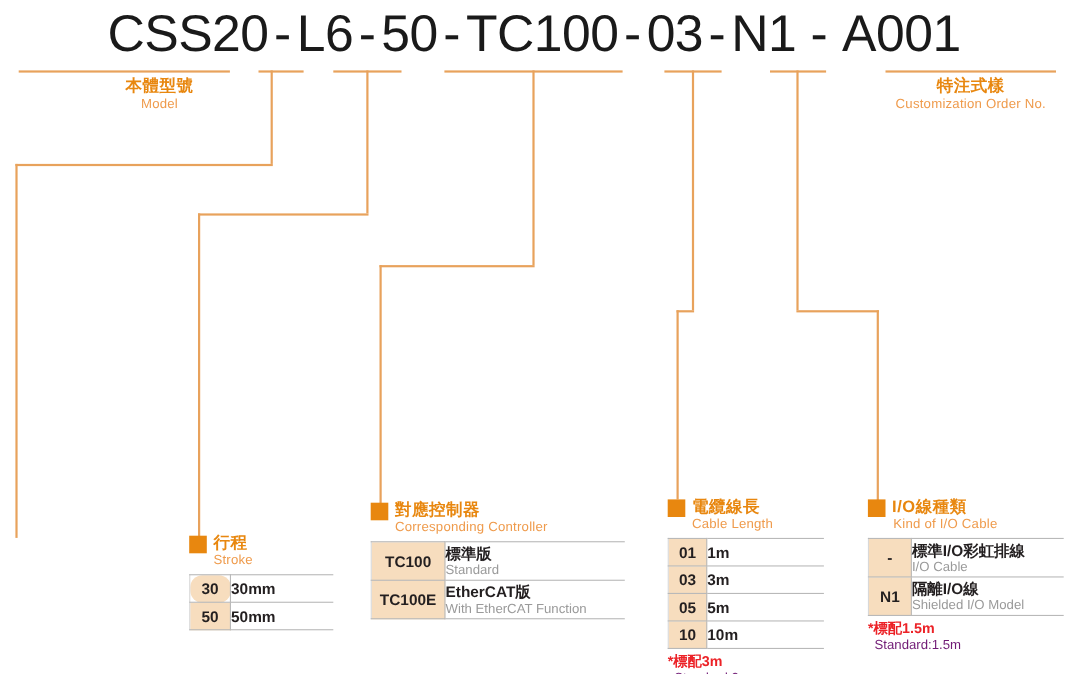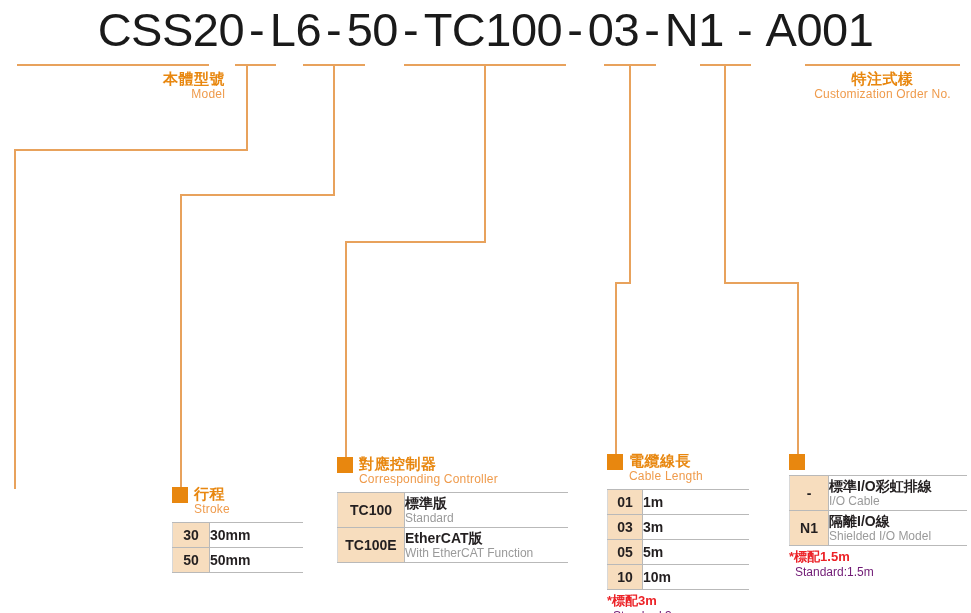--- a/index.html
+++ b/index.html
@@ -144,21 +144,21 @@
   <div class="vline" style="left:345px; top:241px; height:218px;"></div>
 
   <div class="vline" style="left:629px; top:64px;  height:218px;"></div>
   <div class="hline" style="left:615px; top:282px; width:16px;"></div>
   <div class="vline" style="left:615px; top:282px; height:172px;"></div>
 
   <div class="vline" style="left:724px; top:64px;  height:218px;"></div>
   <div class="hline" style="left:724px; top:282px; width:75px;"></div>
   <div class="vline" style="left:797px; top:282px; height:174px;"></div>
 
-  <div class="grp" style="left:45px;top:70px;width:180px;text-align:right;">
+  <div class="grp" style="left:55px;top:70px;width:180px;text-align:center;">
     <div class="tt-cn">本體型號</div>
     <div class="tt-en">Model</div>
   </div>
 
   <div class="grp" style="left:800px;top:70px;width:165px;text-align:center;">
     <div class="tt-cn">特注式樣</div>
     <div class="tt-en">Customization Order No.</div>
   </div>
 
 
@@ -166,21 +166,21 @@
     <div class="grp-head">
       <div class="sq"></div>
       <div class="grp-titles">
         <div class="tt-cn">行程</div>
         <div class="tt-en">Stroke</div>
       </div>
     </div>
     <table class="opt" style="width:131px;">
       <tbody>
           <tr>
-        <td class="code" style="width:36px;">30</td>
+        <td class="code" style="width:36px;border-radius:11px;">30</td>
         <td class="desc">30mm</td>
       </tr>
       <tr>
         <td class="code">50</td>
         <td class="desc">50mm</td>
       </tr>
     </tbody>
       </table>
   </div>
 
@@ -242,20 +242,24 @@
       </table>
     <div class="note" style="position:static;margin-top:3px;">
       <div class="note-cn">*標配3m</div>
       <div class="note-en">Standard:3m</div>
     </div>
   </div>
 
   <div class="grp" style="left:789px;top:452px;">
     <div class="grp-head">
       <div class="sq"></div>
+      <div class="grp-titles">
+        <div class="tt-cn">I/O線種類</div>
+        <div class="tt-en indent">Kind of I/O Cable</div>
+      </div>
     </div>
     <table class="opt" style="width:178px;">
       <tbody>
           <tr>
         <td class="code" style="width:38px;height:34px;">-</td>
         <td class="desc two">
           <div class="d-cn">標準I/O彩虹排線</div>
           <div class="d-en">I/O Cable</div>
         </td>
       </tr>

